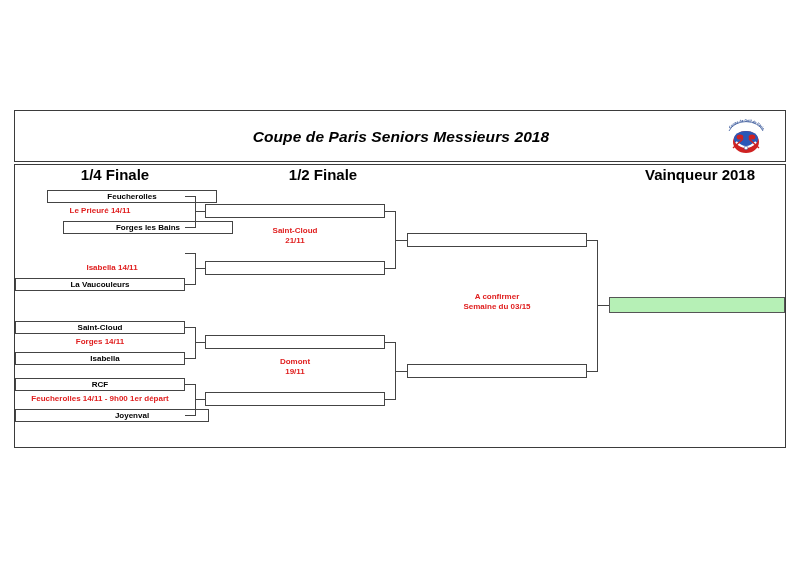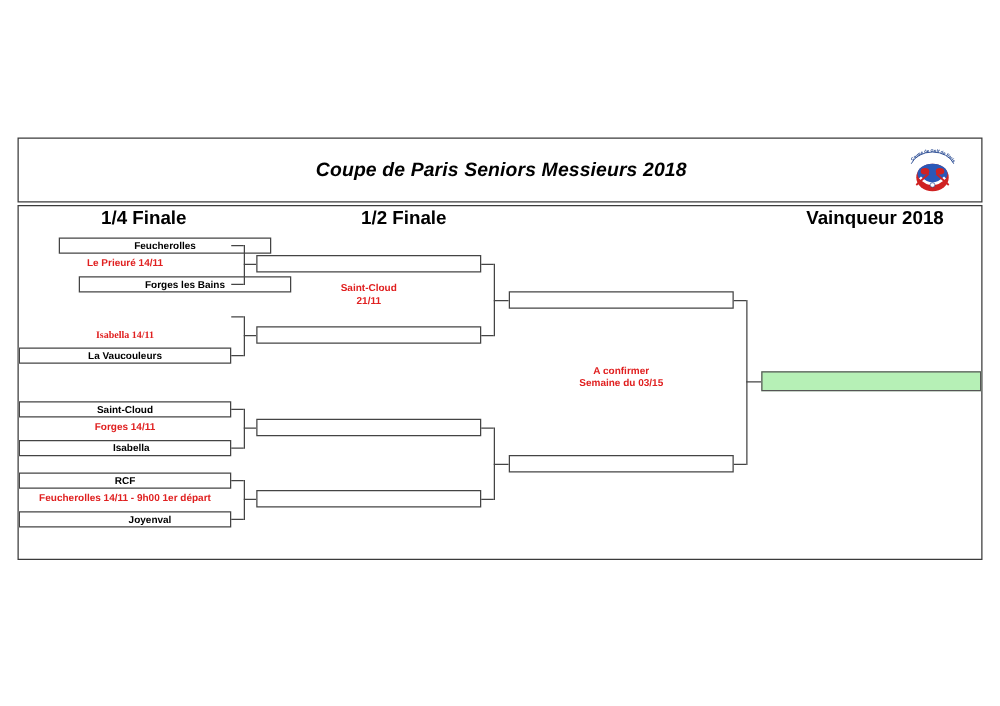--- a/index.html
+++ b/index.html
@@ -185,55 +185,59 @@
 
       <div class="slot r0" style="left:0px;  top:6px;  width:170px;margin-left:32px;">Feucherolles</div>
       <div class="slot r0" style="left:0px;  top:37px; width:170px;margin-left:48px;">Forges les Bains</div>
       <div class="annot" style="left:0px; top:22px; width:170px;">Le Prieuré 14/11</div>
       <div class="conn conn-h" style="left:170px; top:12px;  width:10px;"></div>
       <div class="conn conn-h" style="left:170px; top:43px;  width:10px;"></div>
       <div class="conn conn-v" style="left:180px; top:12px;  height:32px;"></div>
       <div class="conn conn-h" style="left:180px; top:27px;  width:10px;"></div>
 
       <div class="slot r0" style="left:0px;  top:94px; width:170px;">La Vaucouleurs</div>
-      <div class="annot" style="left:0px; top:79px; width:170px;font-family:Liberation Serif, serif;">Isabella 14/11</div>
+      <div class="annot" style="left:12px; top:79px; width:170px;">Isabella 14/11</div>
       <div class="conn conn-h" style="left:170px; top:69px;  width:10px;"></div>
       <div class="conn conn-h" style="left:170px; top:100px; width:10px;"></div>
       <div class="conn conn-v" style="left:180px; top:69px;  height:32px;"></div>
       <div class="conn conn-h" style="left:180px; top:84px;  width:10px;"></div>
 
       <div class="slot r0" style="left:0px;  top:137px; width:170px;">Saint-Cloud</div>
       <div class="slot r0" style="left:0px;  top:168px; width:170px;padding-left:10px;">Isabella</div>
       <div class="annot" style="left:0px; top:153px; width:170px;">Forges 14/11</div>
       <div class="conn conn-h" style="left:170px; top:143px; width:10px;"></div>
       <div class="conn conn-h" style="left:170px; top:174px; width:10px;"></div>
       <div class="conn conn-v" style="left:180px; top:143px; height:32px;"></div>
       <div class="conn conn-h" style="left:180px; top:158px; width:10px;"></div>
 
       <div class="slot r0" style="left:0px;  top:194px; width:170px;">RCF</div>
-      <div class="slot r0" style="left:0px;  top:225px; width:170px;padding-left:40px;">Joyenval</div>
+      <div class="slot r0" style="left:0px;  top:225px; width:194px;padding-left:40px;">Joyenval</div>
       <div class="annot" style="left:0px; top:210px; width:170px;">Feucherolles 14/11 - 9h00 1er départ</div>
       <div class="conn conn-h" style="left:170px; top:200px; width:10px;"></div>
       <div class="conn conn-h" style="left:170px; top:231px; width:10px;"></div>
       <div class="conn conn-v" style="left:180px; top:200px; height:32px;"></div>
       <div class="conn conn-h" style="left:180px; top:215px; width:10px;"></div>
 
       <div class="slot r1" style="left:190px; top:20px; width:180px;"></div>
       <div class="slot r1" style="left:190px; top:77px; width:180px;"></div>
       <div class="annot" style="left:190px; top:42px; width:180px;">
         <div>Saint-Cloud</div>
         <div>21/11</div>
       </div>
       <div class="conn conn-h" style="left:370px; top:27px; width:10px;"></div>
       <div class="conn conn-h" style="left:370px; top:84px; width:10px;"></div>
       <div class="conn conn-v" style="left:380px; top:27px; height:58px;"></div>
       <div class="conn conn-h" style="left:380px; top:56px; width:12px;"></div>
 
       <div class="slot r1" style="left:190px; top:151px; width:180px;"></div>
       <div class="slot r1" style="left:190px; top:208px; width:180px;"></div>
+      <div class="annot" style="left:190px; top:173px; width:180px;">
+        <div>Domont</div>
+        <div>19/11</div>
+      </div>
       <div class="conn conn-h" style="left:370px; top:158px; width:10px;"></div>
       <div class="conn conn-h" style="left:370px; top:215px; width:10px;"></div>
       <div class="conn conn-v" style="left:380px; top:158px; height:58px;"></div>
       <div class="conn conn-h" style="left:380px; top:187px; width:12px;"></div>
 
       <div class="slot r2" style="left:392px; top:49px;  width:180px;"></div>
       <div class="slot r2" style="left:392px; top:180px; width:180px;"></div>
       <div class="annot" style="left:392px; top:108px; width:180px;text-align:center;">
         <div>A confirmer</div>
         <div>Semaine du 03/15</div>

